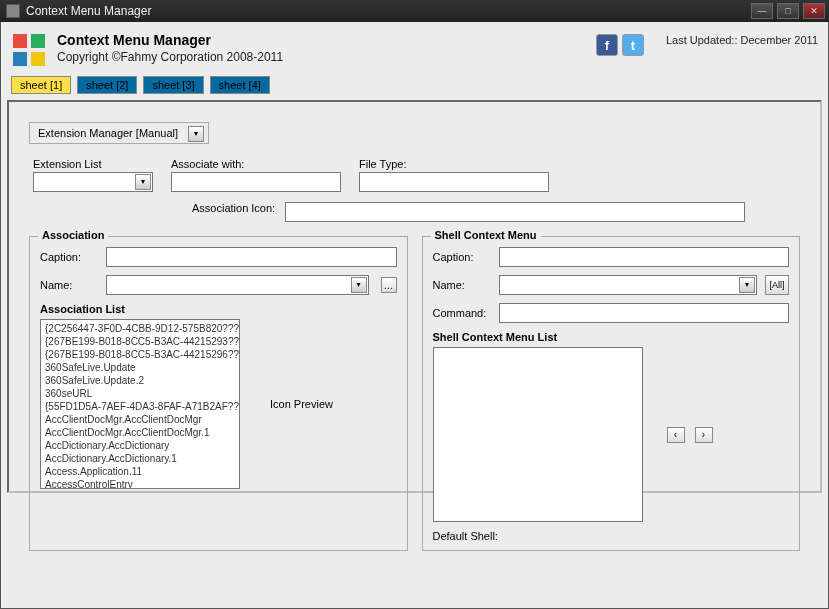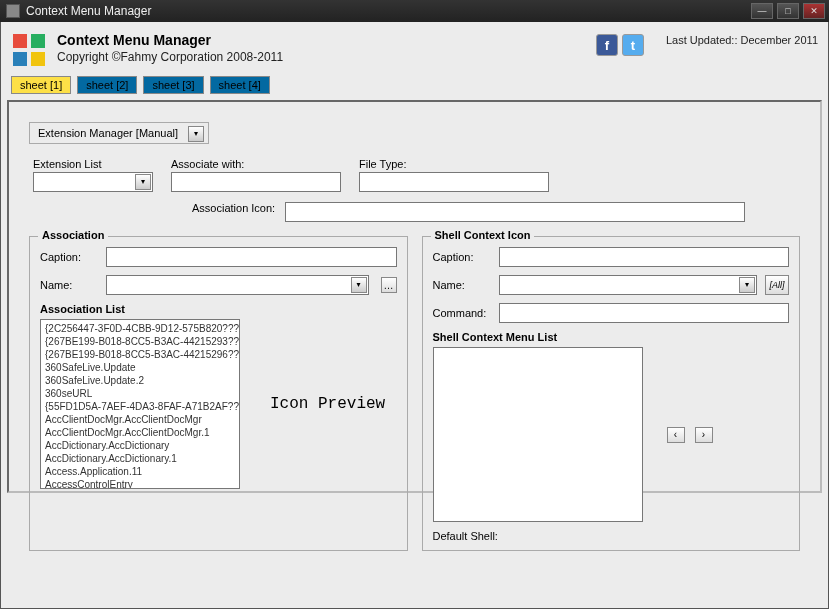--- a/index.html
+++ b/index.html
@@ -53,30 +53,30 @@
   .assocIconRow .textin { flex:0 0 460px; }
 
   
   .cols { display:flex; gap:14px; margin-top:14px; }
   .group { border:1px solid #aaa; padding:10px 10px 8px 10px; position:relative; flex:1; }
   .group > .legend { position:absolute; top:-8px; left:8px; background:#ececec; padding:0 4px; font-weight:bold; }
 
   .row { display:flex; align-items:center; gap:8px; margin-bottom:8px; }
   .row label { width:58px; flex-shrink:0; }
   .row .textin, .row .combo { flex:1; }
-  .smbtn { width:24px; height:20px; border:1px solid #888; background:linear-gradient(#fff,#ddd); display:flex; align-items:center; justify-content:center; font-size:9px; cursor:pointer;font-style:italic; }
+  .smbtn { width:24px; height:20px; border:1px solid #888; background:linear-gradient(#fff,#ddd); display:flex; align-items:center; justify-content:center; font-size:9px; cursor:pointer; }
   .tinybtn { width:16px; height:16px; border:1px solid #888; background:linear-gradient(#fff,#ddd); display:flex; align-items:center; justify-content:center; cursor:pointer; font-size:10px; margin-left:4px;}
 
   .sublegend { font-weight:bold; margin:6px 0 4px 0; }
 
   .listbox { border:1px solid #777; background:#fff; width:200px; height:170px; overflow-y:auto; padding:2px; }
   .listbox .item { font-size:10px; padding:1px 2px; white-space:nowrap; cursor:pointer; color:#333; }
 
   .assocListRow { display:flex; gap:30px; align-items:center; }
-  .iconprevLabel { font-size:16px;font-family:Liberation Mono, monospace; }
+  .iconprevLabel { font-size:11px; }
 
   .shellListBox { border:1px solid #777; background:#fff; width:210px; height:175px; overflow:auto; }
   .shellRow { display:flex; gap:20px; align-items:center; }
   .shellRow .tinybtn { width:18px; height:16px; }
 
   .defShellRow { margin-top:8px; display:flex; align-items:center; gap:6px; }
 </style>
 </head>
 <body>
 
@@ -184,21 +184,21 @@
               <div class="item">Access.Application.11</div>
               <div class="item">AccessControlEntry</div>
             </div>
           <div>
             <div class="iconprevLabel">Icon Preview</div>
           </div>
         </div>
       </div>
 
       <div class="group">
-        <div class="legend">Shell Context Icon</div>
+        <div class="legend">Shell Context Menu</div>
 
         <div class="row">
           <label>Caption:</label>
           <input class="textin" value="" style="">
         </div>
         <div class="row">
           <label>Name:</label>
           <div class="combo">
             <span></span>
             <div class="carrow">▾</div>

